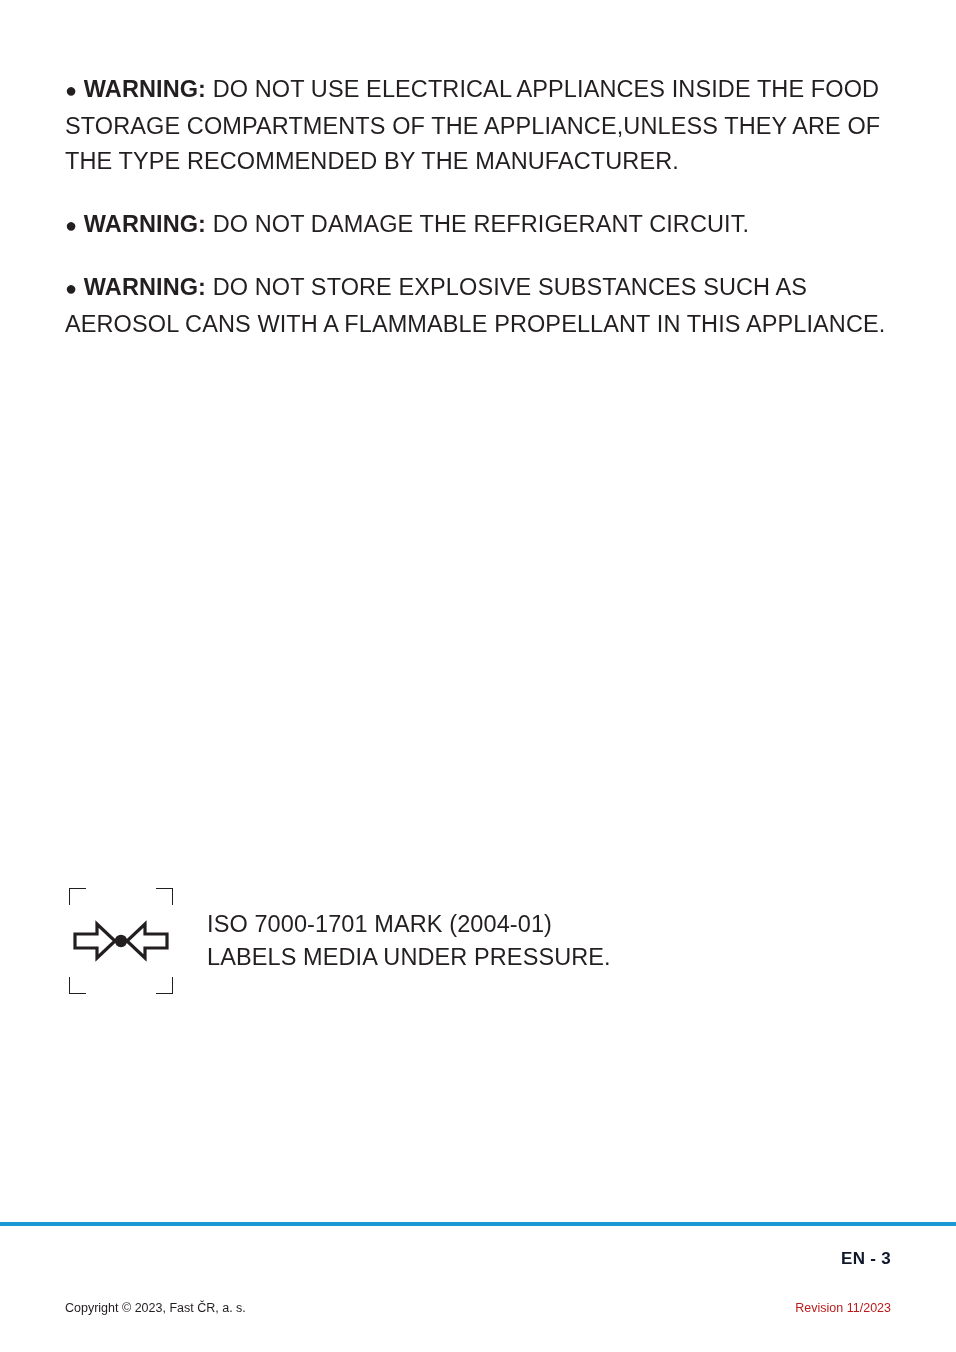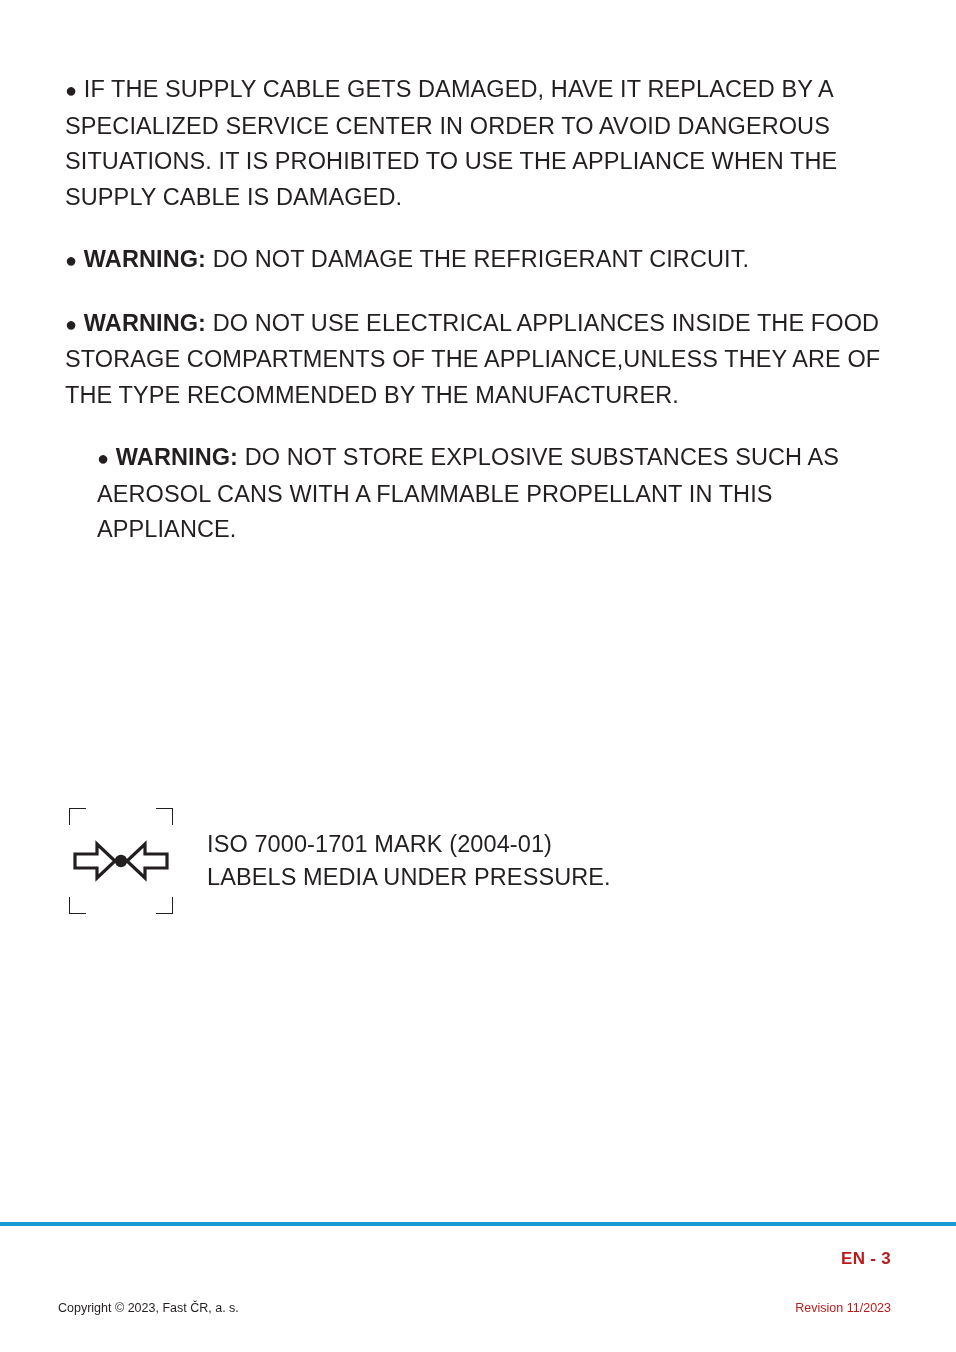--- a/index.html
+++ b/index.html
@@ -27,34 +27,33 @@
   }
   .para {
     font-size: 23.5px;
     line-height: 35.5px;
     letter-spacing: 0.1px;
     margin: 0 0 27px 0;
     text-align: left;
   }
   .para.last {
     margin-bottom: 0;
-    margin-left: 32px;
   }
   .bold {
     font-weight: bold;
   }
   .bullet {
     font-weight: bold;
     font-size: 20px;
   }
   
   .iso-block {
     position: absolute;
     left: 65px;
-    top: 806px;
+    top: 886px;
     display: flex;
     align-items: center;
   }
   .iso-symbol {
     position: relative;
     width: 112px;
     height: 110px;
     flex: 0 0 auto;
   }
   .corner {
@@ -87,62 +86,58 @@
     top: 1222px;
     height: 4px;
     background: #1b9ad6;
   }
   .page-label {
     position: absolute;
     right: 65px;
     top: 1249px;
     font-size: 17px;
     font-weight: bold;
-    color: #b91c1c;
+    color: #0f172a;
     letter-spacing: 0.3px;
   }
   .copyright {
     position: absolute;
-    left: 58px;
+    left: 65px;
     top: 1301px;
     font-size: 12.5px;
     color: #231f20;
   }
   .revision {
     position: absolute;
     right: 65px;
     top: 1301px;
     font-size: 12.5px;
     color: #b91c1c;
   }
 </style>
 </head>
 <body>
 
 <div class="page">
 
   <div class="content">
 
-    <p class="para">
-      <span class="bullet">●</span>
-      <span>IF THE SUPPLY CABLE GETS DAMAGED, HAVE IT REPLACED BY A SPECIALIZED SERVICE CENTER IN ORDER TO AVOID DANGEROUS SITUATIONS. IT IS PROHIBITED TO USE THE APPLIANCE WHEN THE SUPPLY CABLE IS DAMAGED.</span>
-    </p>
 
 
 
     <p class="para">
       <span class="bullet">●</span>
       <span class="bold">WARNING:</span>
-      <span>DO NOT DAMAGE THE REFRIGERANT CIRCUIT.</span>
+      <span>DO NOT USE ELECTRICAL APPLIANCES INSIDE THE FOOD STORAGE COMPARTMENTS OF THE APPLIANCE,UNLESS THEY ARE OF THE TYPE RECOMMENDED BY THE MANUFACTURER.</span>
     </p>
 
     <p class="para">
       <span class="bullet">●</span>
       <span class="bold">WARNING:</span>
-      <span>DO NOT USE ELECTRICAL APPLIANCES INSIDE THE FOOD STORAGE COMPARTMENTS OF THE APPLIANCE,UNLESS THEY ARE OF THE TYPE RECOMMENDED BY THE MANUFACTURER.</span>
+      <span>DO NOT DAMAGE THE REFRIGERANT CIRCUIT.</span>
     </p>
 
     <p class="para last">
       <span class="bullet">●</span>
       <span class="bold">WARNING:</span>
       <span>DO NOT STORE EXPLOSIVE SUBSTANCES SUCH AS AEROSOL CANS WITH A FLAMMABLE PROPELLANT IN THIS APPLIANCE.</span>
     </p>
 
   </div>
 

